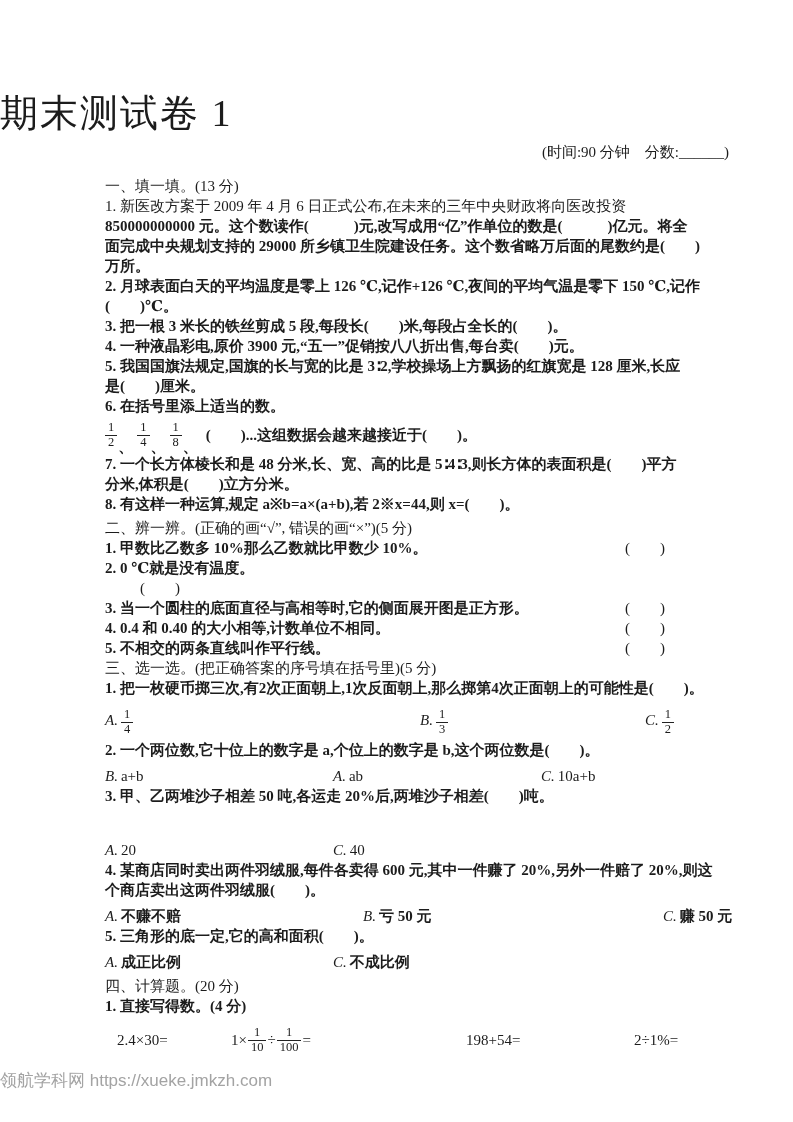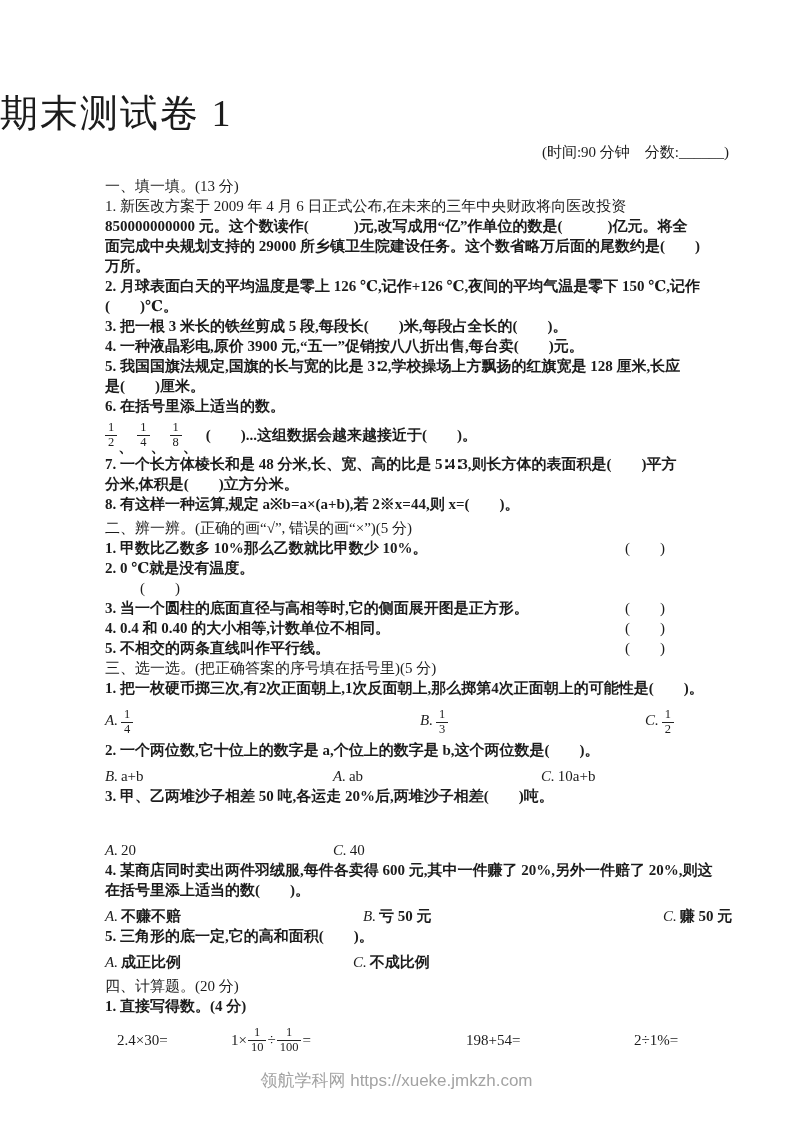--- a/index.html
+++ b/index.html
@@ -23,28 +23,28 @@
   .jrow{display:flex;justify-content:space-between;}
   .jparen{font-weight:400;margin-right:28px;}
   .jparen-line{padding-left:35px;font-weight:400;}
   
   .opts{display:grid;margin:6px 0 0;line-height:20px;white-space:nowrap;}
   .opts-fr{align-items:center;height:36px;}
   .opts-1{grid-template-columns:315px 225px 1fr;}
   .opts-2{grid-template-columns:228px 208px 1fr;}
   .opts-3{grid-template-columns:228px 208px 1fr;margin-top:34px;}
   .opts-4{grid-template-columns:258px 300px 1fr;}
-  .opts-5{grid-template-columns:228px 272px 1fr;gap:20px;}
+  .opts-5{grid-template-columns:228px 272px 1fr;}
   .opt-label{font-style:italic;font-weight:400;margin-right:3px;}
   
   .calcrow{display:grid;grid-template-columns:126px 235px 168px 1fr;align-items:center;
            height:40px;margin-top:4px;white-space:nowrap;}
   .calc-e1{padding-left:12px;}
   .expr{display:inline-flex;align-items:center;gap:1px;}
-  .footer{position:absolute;left:0;right:0;bottom:30px;text-align:center;
+  .footer{position:absolute;left:0;right:0;bottom:30px;
           font-family:"Liberation Sans","DejaVu Sans",sans-serif;
           font-size:17px;color:#a3a3a3;}
 </style>
 </head>
 <body>
 
 <div class="page">
 
   <h1 class="title">期末测试卷 1</h1>
   <div class="meta">(时间:90 分钟　分数:______)</div>
@@ -141,21 +141,21 @@
         <span class="opt"><span class="opt-label">C.</span><span>10a+b</span></span>
       </p>
 
       <p class="ln b">3. 甲、乙两堆沙子相差 50 吨,各运走 20%后,两堆沙子相差(　　)吨。</p>
       <p class="opts opts-3">
         <span class="opt"><span class="opt-label">A.</span><span>20</span></span>
         <span class="opt"><span class="opt-label">C.</span><span>40</span></span>
       </p>
 
       <p class="ln b">4. 某商店同时卖出两件羽绒服,每件各卖得 600 元,其中一件赚了 20%,另外一件赔了 20%,则这</p>
-      <p class="ln b">在括号里添上适当的数(　　)。</p>
+      <p class="ln b">个商店卖出这两件羽绒服(　　)。</p>
       <p class="opts opts-4">
         <span class="opt b"><span class="opt-label">A.</span><span>不赚不赔</span></span>
         <span class="opt b"><span class="opt-label">B.</span><span>亏 50 元</span></span>
         <span class="opt b"><span class="opt-label">C.</span><span>赚 50 元</span></span>
       </p>
 
       <p class="ln b">5. 三角形的底一定,它的高和面积(　　)。</p>
       <p class="opts opts-5">
         <span class="opt b"><span class="opt-label">A.</span><span>成正比例</span></span>
         <span class="opt b"><span class="opt-label">C.</span><span>不成比例</span></span>

